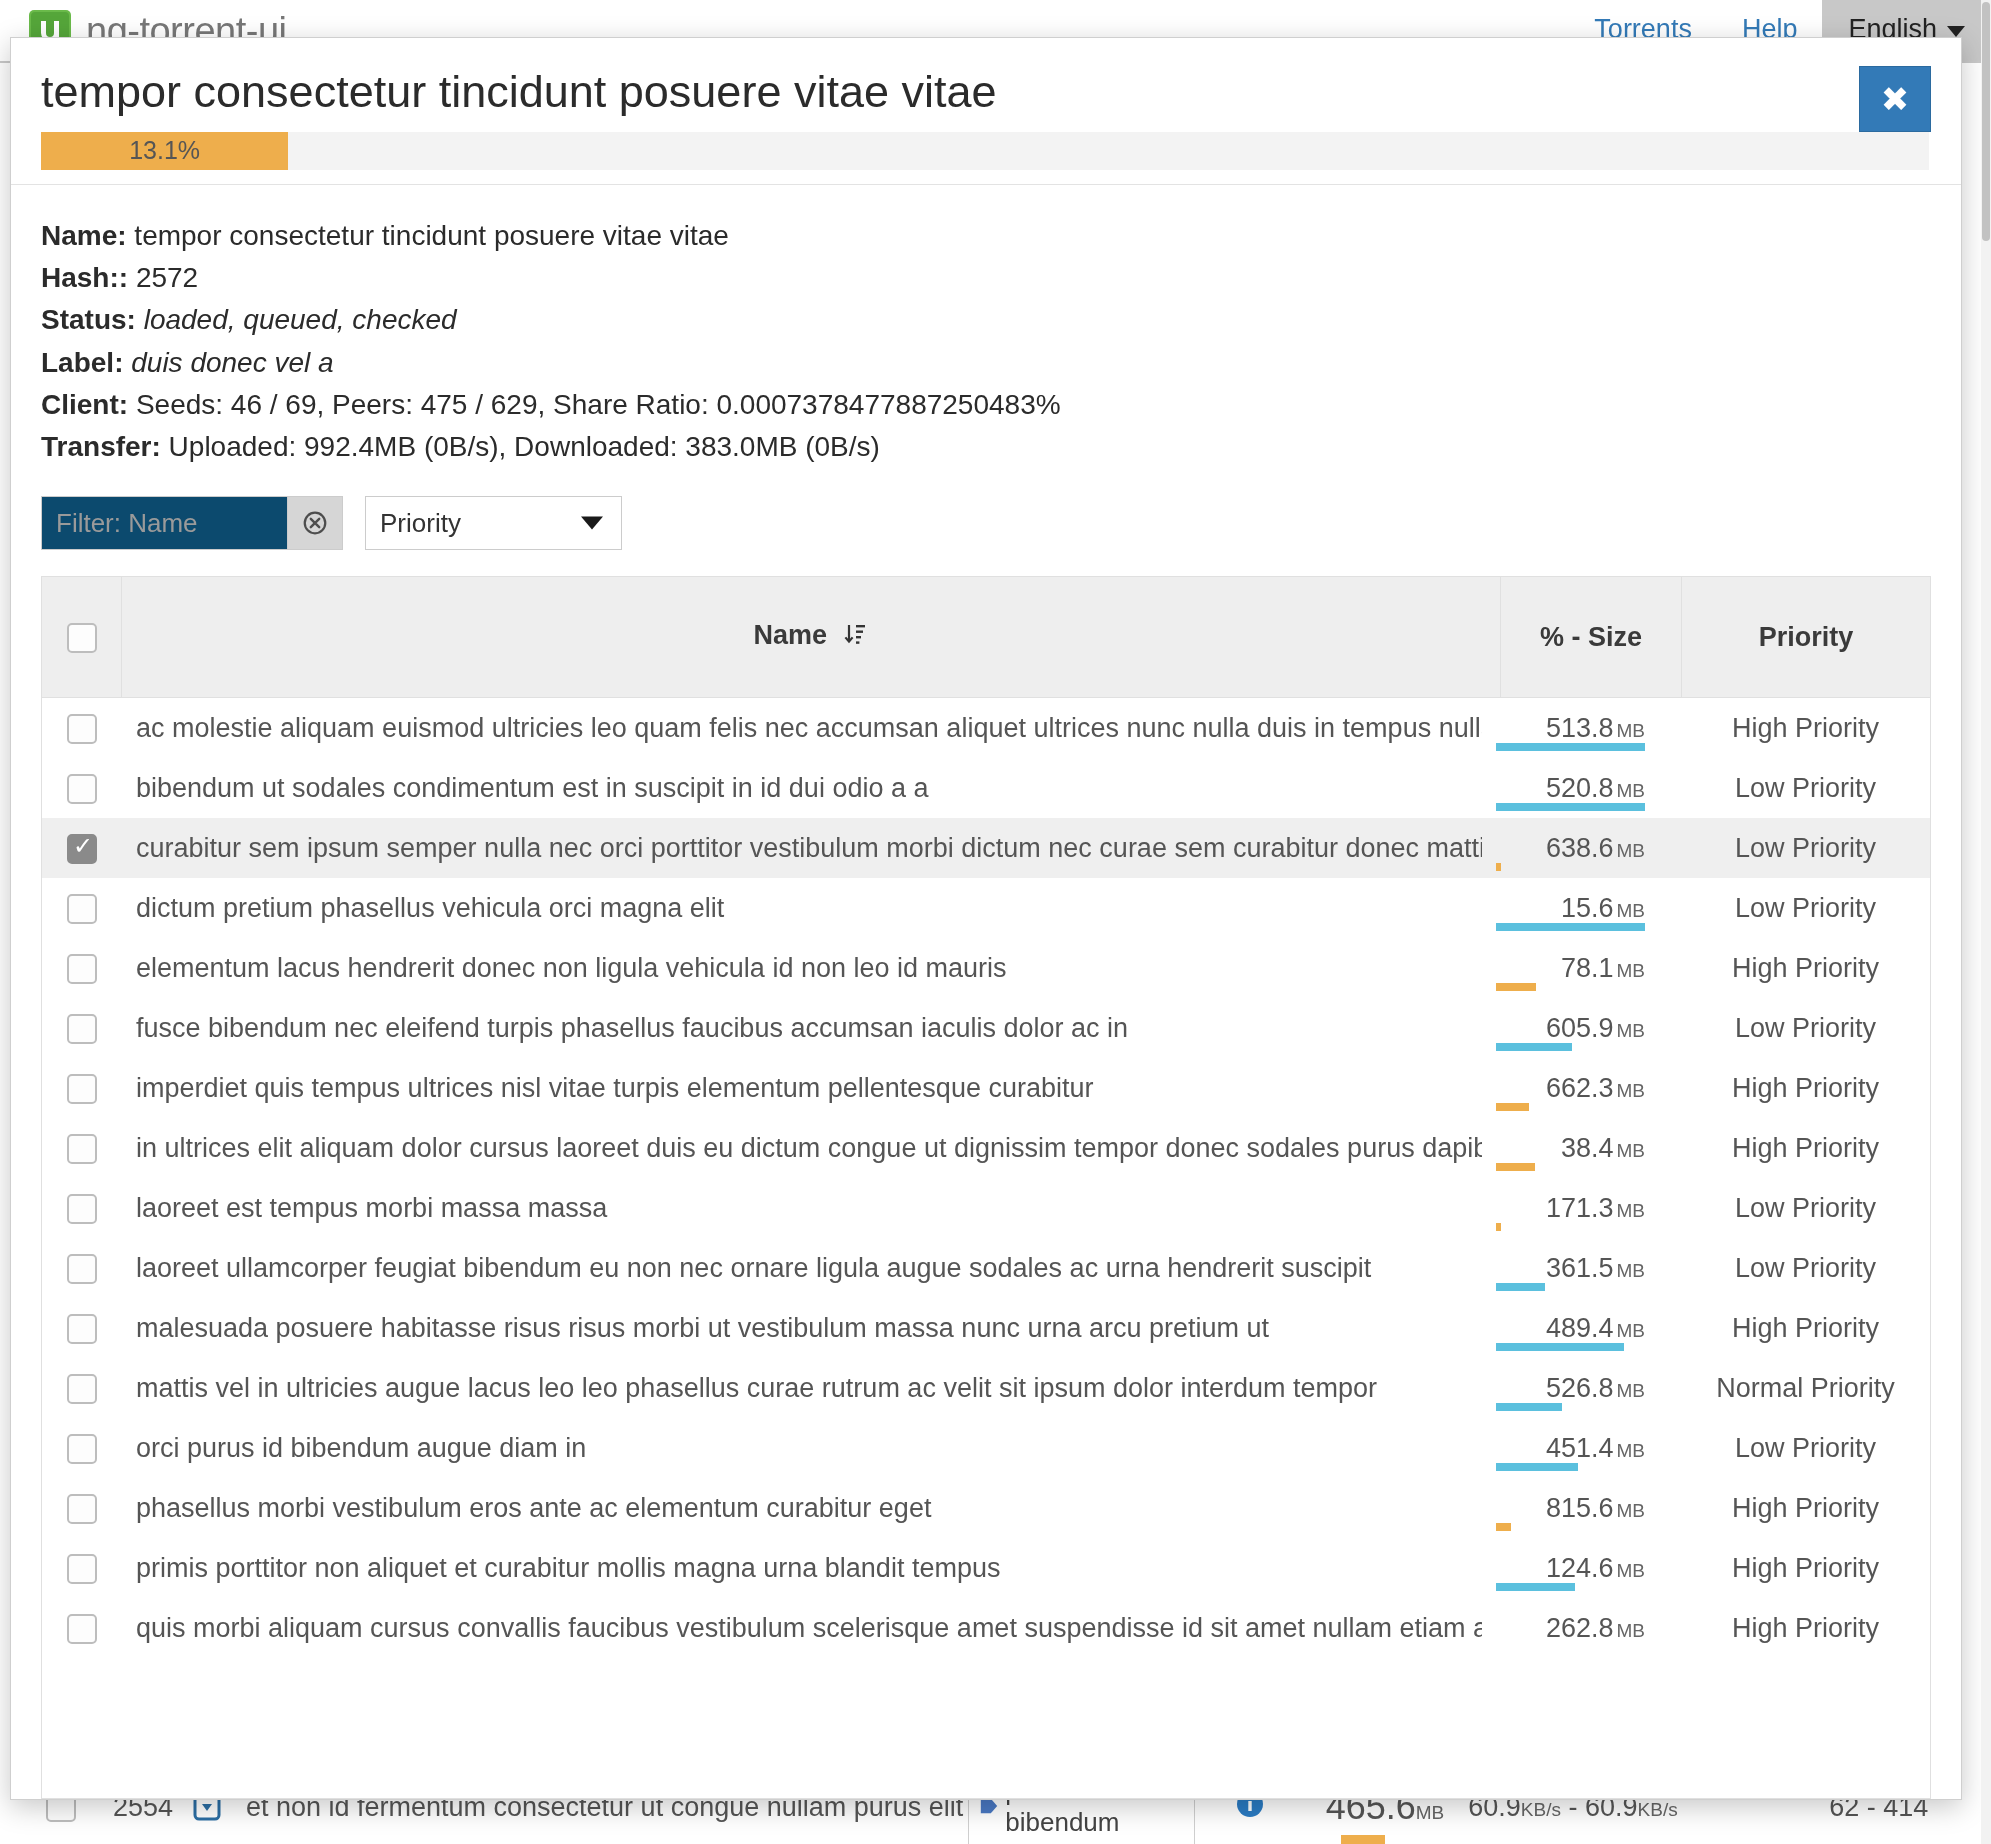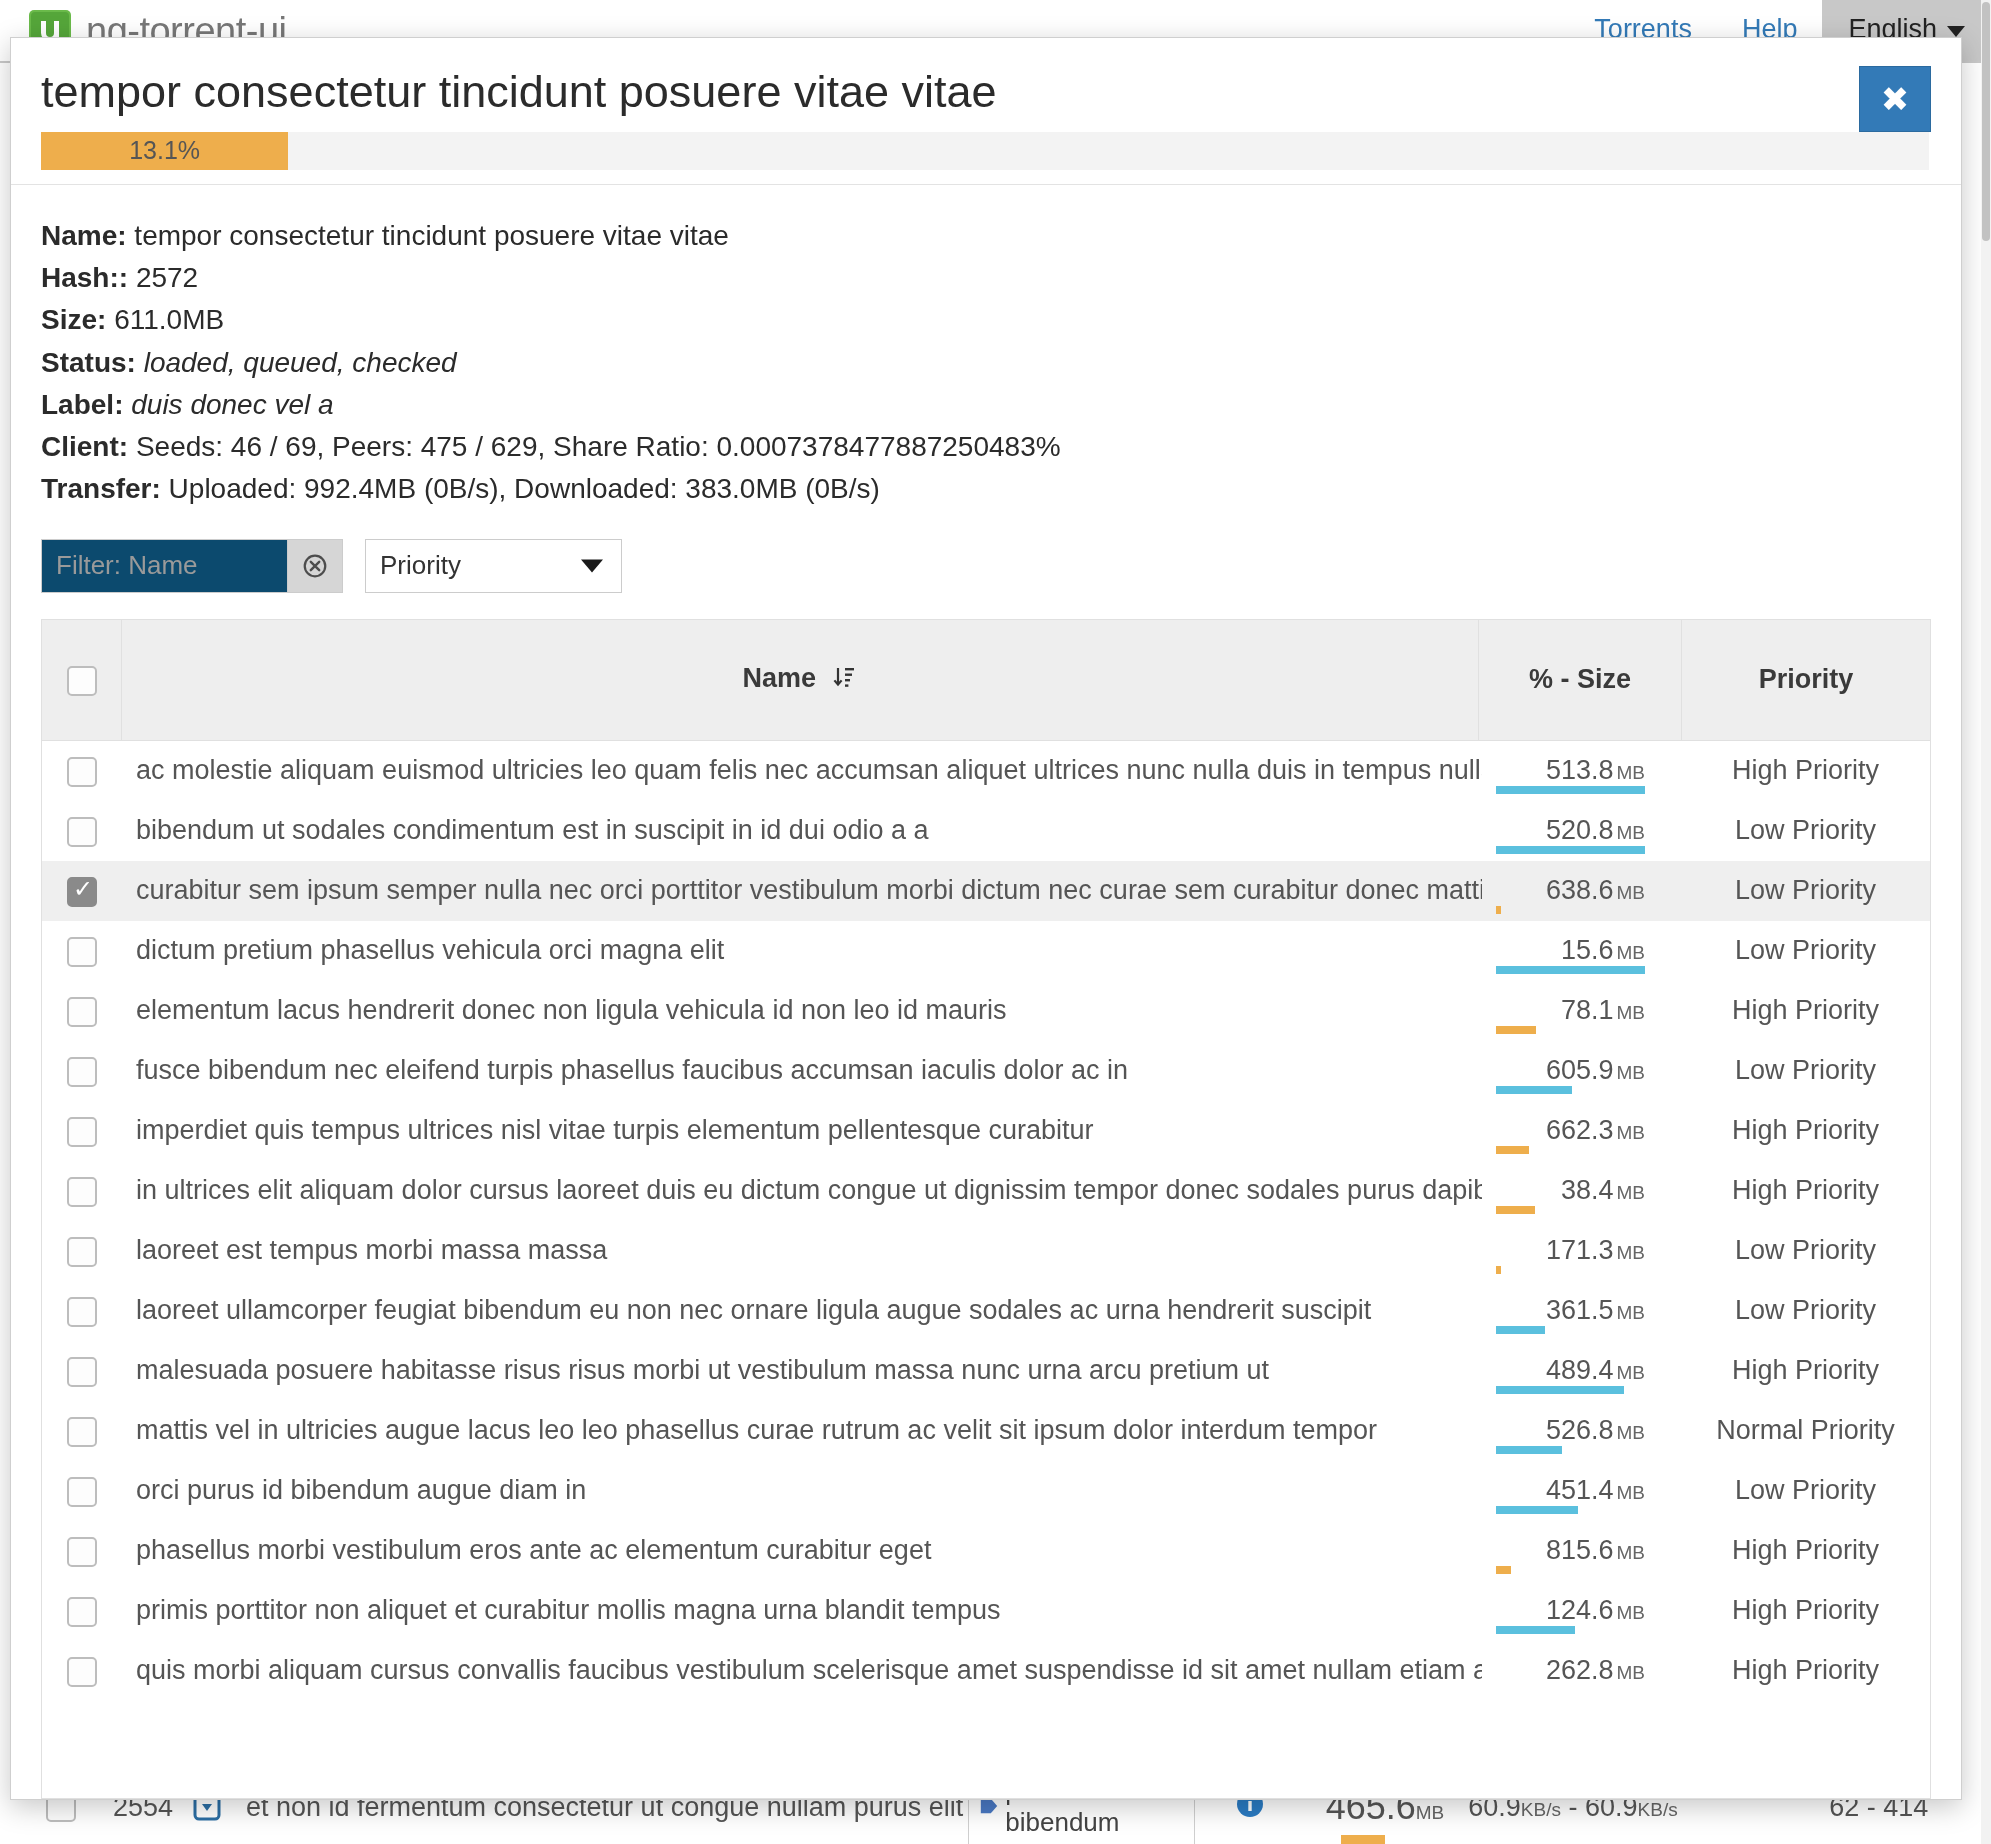--- a/index.html
+++ b/index.html
@@ -151,21 +151,21 @@
 
   
   .file-table { width: 100%; border-collapse: collapse; table-layout: fixed; }
   .file-table thead th {
     background: #eeeeee; border: 1px solid #e0e0e0;
     height: 121px; font-size: 27px; color: #3a3a3a; font-weight: bold;
     vertical-align: middle;
   }
   .th-cb { width: 80px; }
   .th-name { width: auto; }
-  .th-size { width: 203px; }
+  .th-size { width: 181px; }
   .th-prio { width: 249px; }
   .sort-icon { display: inline-block; margin-left: 8px; vertical-align: -3px; }
 
   .tbody-scroll {
     flex: 1 1 auto; overflow: hidden;
     border-left: 1px solid #e0e0e0; border-right: 1px solid #e0e0e0;
     border-bottom: 1px solid #e0e0e0;
   }
   .file-table.body-tbl tbody tr { height: 60px; }
   .file-table.body-tbl tbody tr.sel { background: #efefef; }
@@ -280,21 +280,20 @@
         <span class="top-progress-label">13.1%</span>
       </div>
     </div>
   </div>
 
   <div class="modal-body">
 
     <div class="detail-lines" id="detailLines">
         <div><span class="k">Name:</span><span class="v"> tempor consectetur tincidunt posuere vitae vitae</span></div>
         <div><span class="k">Hash::</span><span class="v"> 2572</span></div>
-        <div><span class="k">Size:</span><span class="v"> 611.0MB</span></div>
         <div><span class="k">Status:</span><span class="v v-italic"> loaded, queued, checked</span></div>
         <div><span class="k">Label:</span><span class="v v-italic"> duis donec vel a</span></div>
         <div><span class="k">Client:</span><span class="v"> Seeds: 46 / 69, Peers: 475 / 629, Share Ratio: 0.0007378477887250483%</span></div>
         <div><span class="k">Transfer:</span><span class="v"> Uploaded: 992.4MB (0B/s), Downloaded: 383.0MB (0B/s)</span></div>
       </div>
 
     <div class="filter-bar">
       <input class="filter-input" type="text" placeholder="Filter: Name" style="">
       <div class="filter-clear">
         <svg viewBox="0 0 30 30" width="28" height="28">

